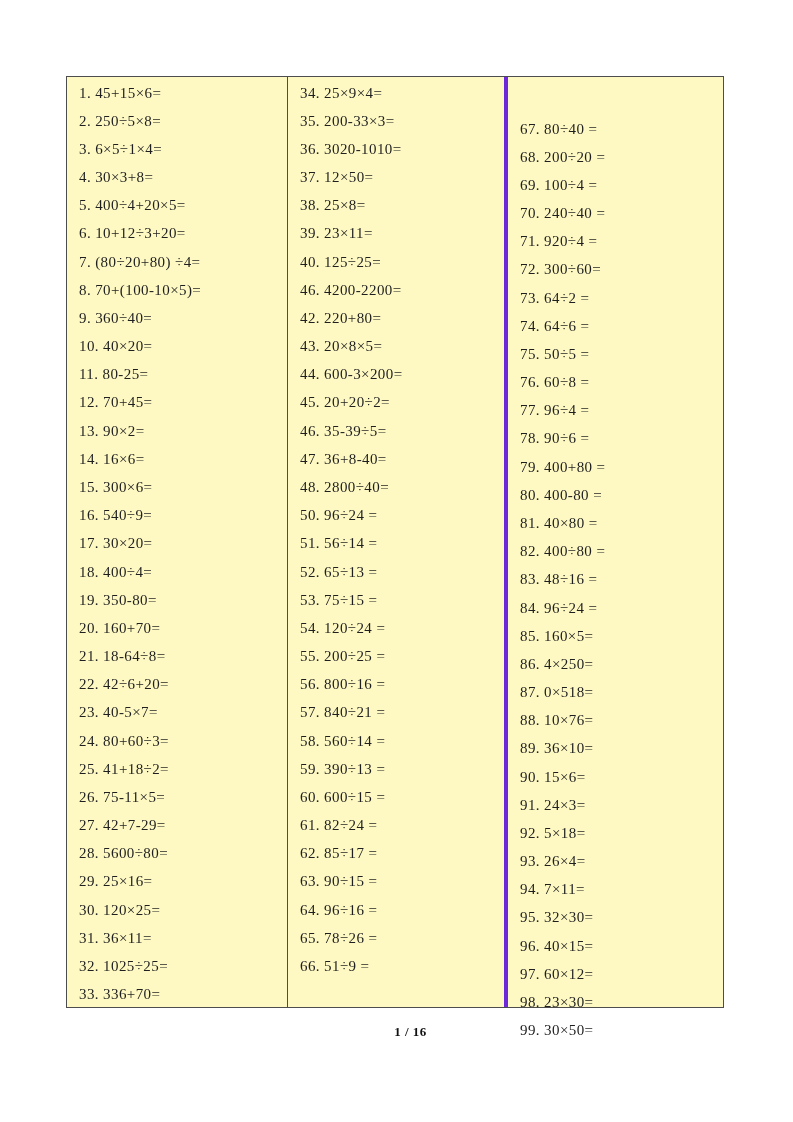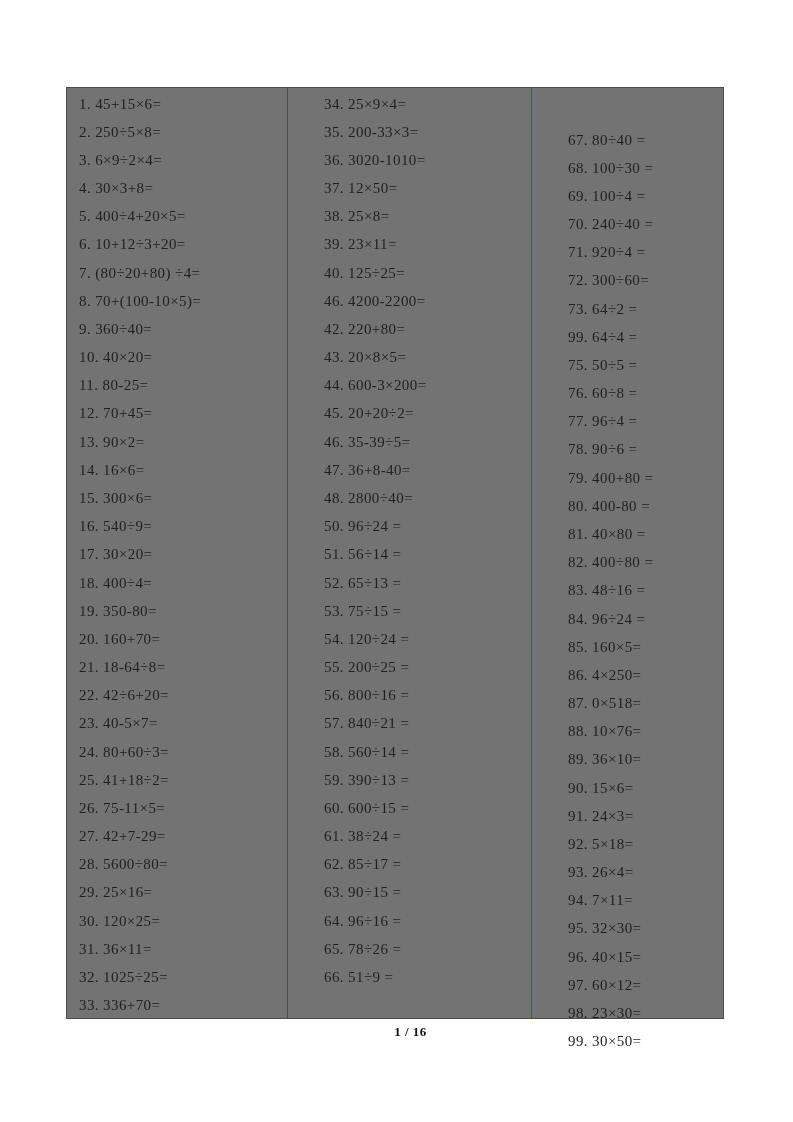--- a/index.html
+++ b/index.html
@@ -12,36 +12,35 @@
     width: 793px;
     height: 1122px;
     background: #ffffff;
     font-family: "Liberation Serif", "DejaVu Serif", serif;
     color: #1f1f1f;
     overflow: hidden;
   }
   .worksheet-table {
     position: absolute;
     left: 66px;
-    top: 87px;
+    top: 76px;
     width: 658px;
     height: 932px;
     border: 1px solid #4d4d4d;
     display: flex;
     box-sizing: border-box;
-    background: #737373;
-    gap: 24px;
+    background: #fef9c3;
   }
   .ws-col {
     box-sizing: border-box;
     padding: 2px 0 0 12px;
     height: 100%;
   }
   .ws-col-1 { width: 221px; border-right: 1px solid #4d4d4d; }
-  .ws-col-2 { width: 220px; border-right: 1px solid #6d28d9; }
+  .ws-col-2 { width: 220px; border-right: 4px solid #6d28d9; }
   .ws-col-3 { flex: 1; margin-top: 36px; }
   .problem-row {
     height: 28.18px;
     display: flex;
     align-items: center;
     font-size: 15px;
     letter-spacing: 0.4px;
     white-space: pre;
     color: #1f1f1f;
   }
@@ -59,21 +58,21 @@
   }
 </style>
 </head>
 <body>
 
 <div class="page">
   <div class="worksheet-table">
     <div class="ws-col ws-col-1">
         <div class="problem-row">1. 45+15×6=</div>
         <div class="problem-row">2. 250÷5×8=</div>
-        <div class="problem-row">3. 6×9÷2×4=</div>
+        <div class="problem-row">3. 6×5÷1×4=</div>
         <div class="problem-row">4. 30×3+8=</div>
         <div class="problem-row">5. 400÷4+20×5=</div>
         <div class="problem-row">6. 10+12÷3+20=</div>
         <div class="problem-row">7. (80÷20+80) ÷4=</div>
         <div class="problem-row">8. 70+(100-10×5)=</div>
         <div class="problem-row">9. 360÷40=</div>
         <div class="problem-row">10. 40×20=</div>
         <div class="problem-row">11. 80-25=</div>
         <div class="problem-row">12. 70+45=</div>
         <div class="problem-row">13. 90×2=</div>
@@ -118,36 +117,36 @@
         <div class="problem-row">51. 56÷14 =</div>
         <div class="problem-row">52. 65÷13 =</div>
         <div class="problem-row">53. 75÷15 =</div>
         <div class="problem-row">54. 120÷24 =</div>
         <div class="problem-row">55. 200÷25 =</div>
         <div class="problem-row">56. 800÷16 =</div>
         <div class="problem-row">57. 840÷21 =</div>
         <div class="problem-row">58. 560÷14 =</div>
         <div class="problem-row">59. 390÷13 =</div>
         <div class="problem-row">60. 600÷15 =</div>
-        <div class="problem-row">61. 38÷24 =</div>
+        <div class="problem-row">61. 82÷24 =</div>
         <div class="problem-row">62. 85÷17 =</div>
         <div class="problem-row">63. 90÷15 =</div>
         <div class="problem-row">64. 96÷16 =</div>
         <div class="problem-row">65. 78÷26 =</div>
         <div class="problem-row">66. 51÷9 =</div>
       </div>
     <div class="ws-col ws-col-3">
         <div class="problem-row">67. 80÷40 =</div>
-        <div class="problem-row">68. 100÷30 =</div>
+        <div class="problem-row">68. 200÷20 =</div>
         <div class="problem-row">69. 100÷4 =</div>
         <div class="problem-row">70. 240÷40 =</div>
         <div class="problem-row">71. 920÷4 =</div>
         <div class="problem-row">72. 300÷60=</div>
         <div class="problem-row">73. 64÷2 =</div>
-        <div class="problem-row">99. 64÷4 =</div>
+        <div class="problem-row">74. 64÷6 =</div>
         <div class="problem-row">75. 50÷5 =</div>
         <div class="problem-row">76. 60÷8 =</div>
         <div class="problem-row">77. 96÷4 =</div>
         <div class="problem-row">78. 90÷6 =</div>
         <div class="problem-row">79. 400+80 =</div>
         <div class="problem-row">80. 400-80 =</div>
         <div class="problem-row">81. 40×80 =</div>
         <div class="problem-row">82. 400÷80 =</div>
         <div class="problem-row">83. 48÷16 =</div>
         <div class="problem-row">84. 96÷24 =</div>

